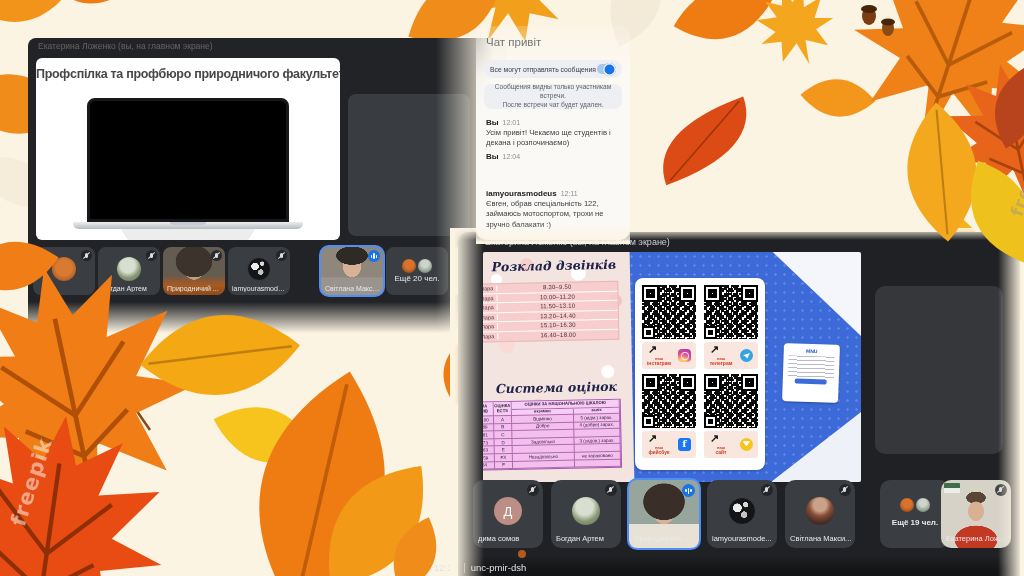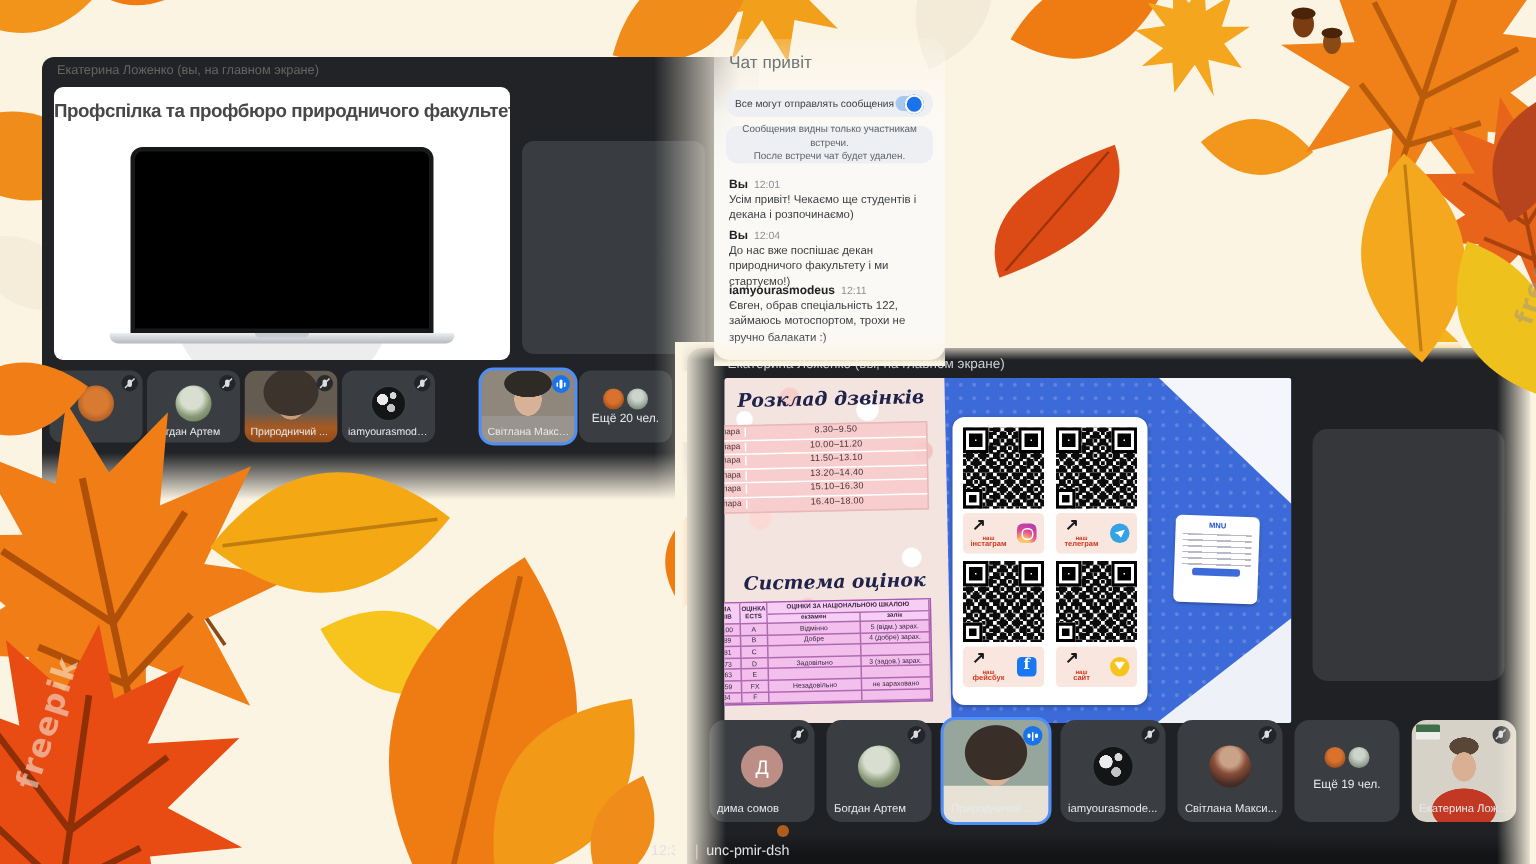--- a/index.html
+++ b/index.html
@@ -183,21 +183,21 @@
   #m2 .cert .mnu{margin:0 auto;width:14px;height:14px;}
   #m2 .cert .uni{display:block;text-align:center;font-size:5px;font-weight:bold;color:#1a4fd0;margin-top:1px;}
   #m2 .cert .lines{height:22px;margin:2px 5px 0;
       background:repeating-linear-gradient(180deg,#b9b9c9 0 1px,rgba(0,0,0,0) 1px 4px);}
   #m2 .cert .stamp{height:5px;margin:1px 12px 0;background:#3c6ad8;border-radius:2px;}
 
   #m2 .empty-tile{position:absolute;left:425px;top:58px;width:128px;height:168px;background:#35373b;border-radius:10px;}
 
   #m2 .row2 .tile{top:252px;width:70px;height:68px;border-radius:10px;}
   #m2 .r0{left:23px;} #m2 .r1{left:101px;} #m2 .r2{left:179px;} #m2 .r3{left:257px;}
-  #m2 .r4{left:335px;} #m2 .r5{left:413px;} #m2 .r6{left:491px;}
+  #m2 .r4{left:335px;} #m2 .r5{left:430px;font-weight:bold;} #m2 .r6{left:491px;}
   #m2 .r2.tile{left:177px;top:250px;width:74px;height:72px;}
   #m2 .row2 .pname{font-size:7.5px;left:5px;bottom:5px;}
   #m2 .row2 .mic{width:12px;height:12px;top:4px;right:4px;}
   #m2 .row2 .spk{width:13px;height:13px;top:4px;right:4px;}
 
   #m2 .bottombar{position:absolute;left:8px;right:4px;bottom:0;height:20px;
       background:linear-gradient(180deg,rgba(18,19,21,0),rgba(18,19,21,.92) 70%);}
   #m2 .meetinfo{position:absolute;left:-24px;bottom:3px;display:flex;align-items:center;gap:6px;
       color:#dfe1e5;font-size:9.5px;white-space:nowrap;}
   #m2 .sep{width:1px;height:10px;background:rgba(255,255,255,.45);}
@@ -508,21 +508,20 @@
     <div class="pill notice">
       <span>Сообщения видны только участникам встречи.</span>
       <span>После встречи чат будет удален.</span>
     </div>
     <div class="msg m0">
       <div class="hdr"><span>Вы</span><span class="t">12:01</span></div>
       <div class="body">Усім привіт! Чекаємо ще студентів і декана і розпочинаємо)</div>
     </div>
     <div class="msg m1">
       <div class="hdr"><span>Вы</span><span class="t">12:04</span></div>
-      <div class="body">До нас вже поспішає декан природничого факультету і ми стартуємо!)</div>
     </div>
     <div class="msg m2">
       <div class="hdr"><span>iamyourasmodeus</span><span class="t">12:11</span></div>
       <div class="body">Євген, обрав спеціальність 122, займаюсь мотоспортом, трохи не зручно балакати :)</div>
     </div>
     <div class="fade fade-b"></div>
   </div>
 
   <svg class="layer" id="leaves-front" viewBox="0 0 1024 576">
     <use href="#lens" transform="translate(-20,-45) rotate(35 40 40)" fill="#f2931a"></use>

